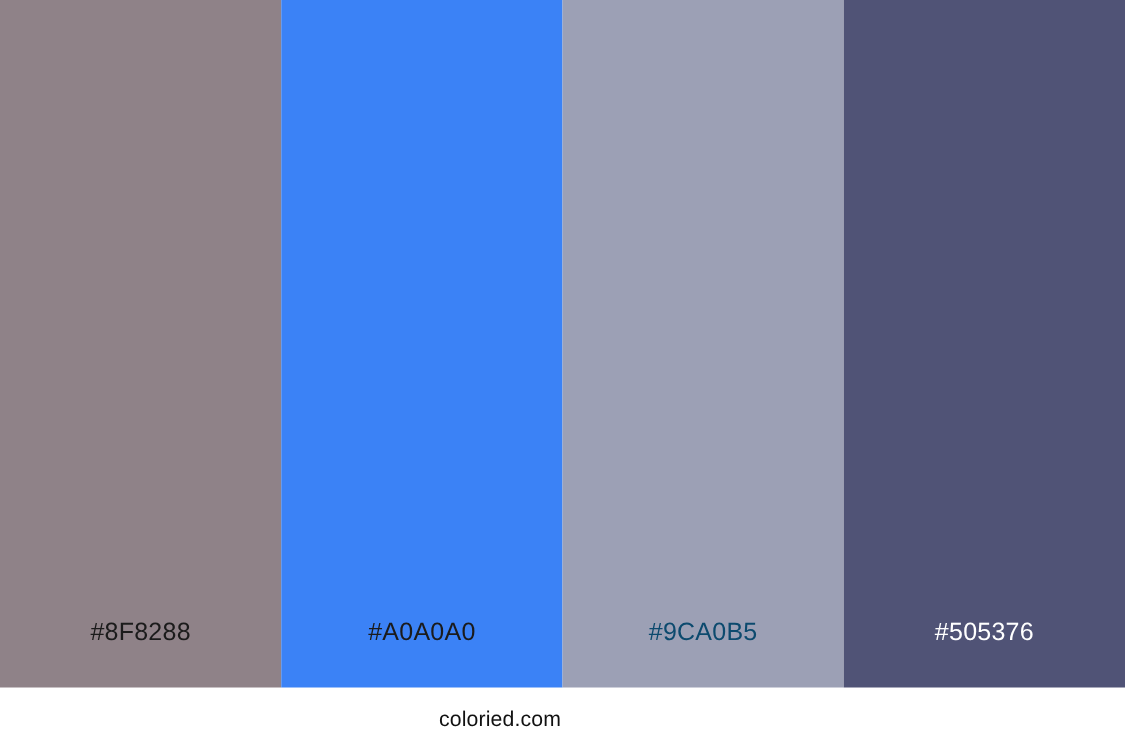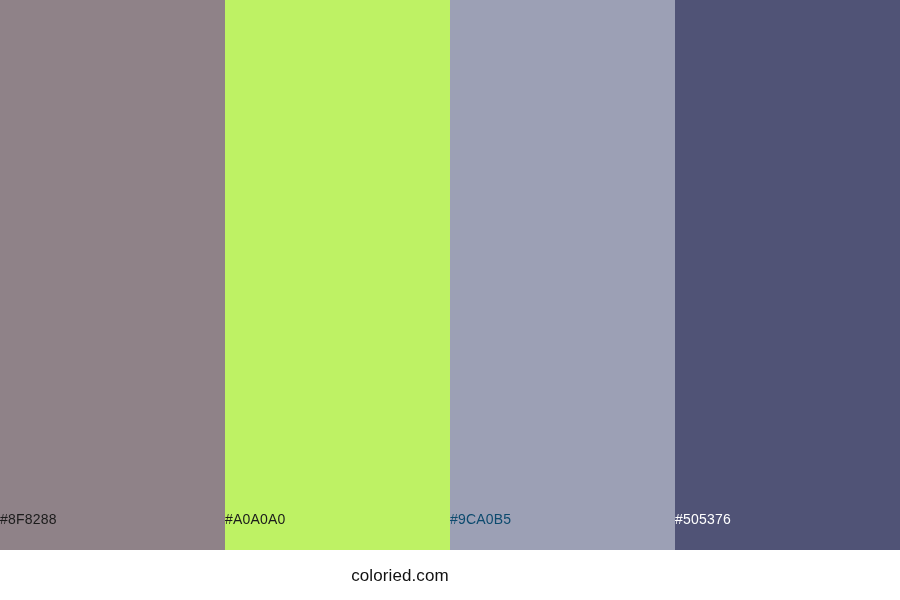--- a/index.html
+++ b/index.html
@@ -39,24 +39,25 @@
     position: relative;
     display: flex;
     align-items: flex-end;
     justify-content: center;
     box-sizing: border-box;
   }
 
   .swatch-label {
     display: block;
     width: 100%;
-    font-size: 14px;
+    text-align: center;
+    font-size: 20px;
     line-height: 1;
     letter-spacing: 0.2px;
-    padding-bottom: 24px;
+    padding-bottom: 34px;
     font-family: "Liberation Sans", "DejaVu Sans", sans-serif;
     white-space: nowrap;
     user-select: none;
   }
 
   .swatch-label.on-light { color: #1b1b1b; }
   .swatch-label.on-dark  { color: #ffffff; }
 
   
   .footer {
@@ -82,21 +83,21 @@
 <body style="background: rgb(255, 255, 255);">
 
 <div id="palette-page">
 
   <div class="swatch-strip">
 
     <div class="swatch" style="background-color: rgb(143, 130, 136);">
       <span class="swatch-label on-light" style="color: rgb(27, 27, 27);">#8F8288</span>
     </div>
 
-    <div class="swatch" style="background-color: #bef264;">
+    <div class="swatch" style="background-color: #3b82f6;">
       <span class="swatch-label on-light" style="color: rgb(27, 27, 27);">#A0A0A0</span>
     </div>
 
 
     <div class="swatch" style="background-color: rgb(156, 160, 181);">
       <span class="swatch-label on-light" style="color: #0c4a6e;">#9CA0B5</span>
     </div>
 
     <div class="swatch" style="background-color: rgb(80, 83, 118);">
       <span class="swatch-label on-dark" style="color: rgb(255, 255, 255);">#505376</span>

